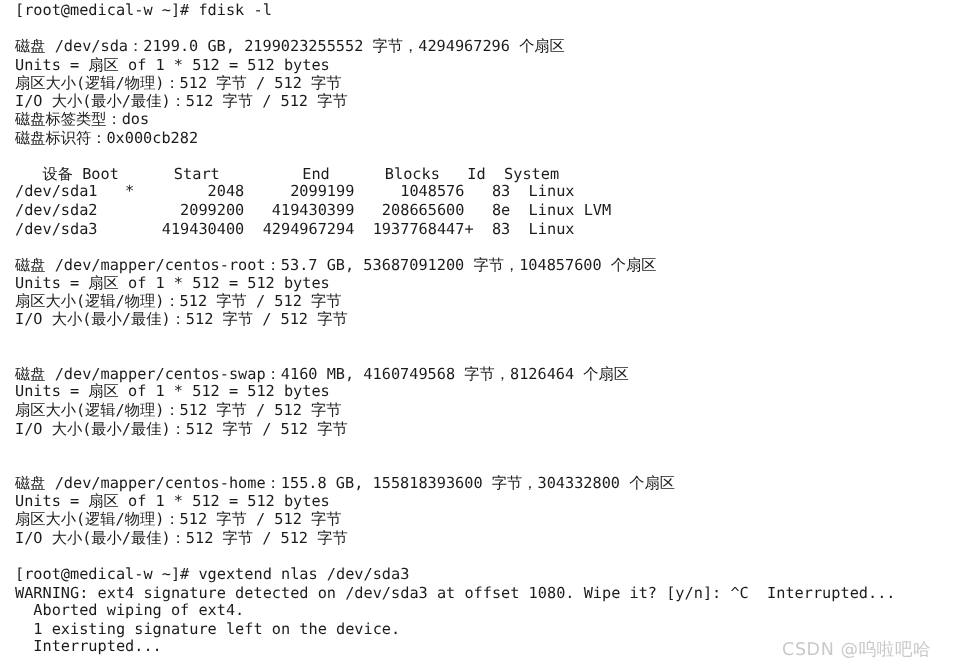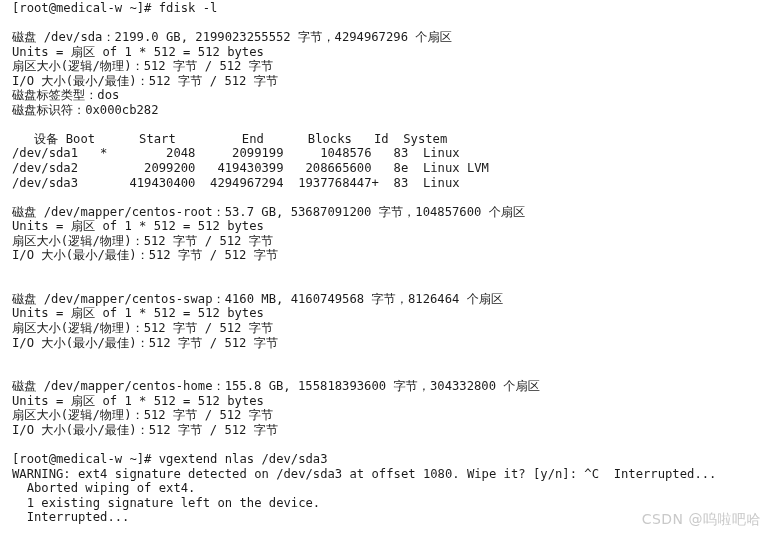--- a/index.html
+++ b/index.html
@@ -39,21 +39,21 @@
     font-family: "DejaVu Sans Mono", "Liberation Mono", monospace;
   }
   .blank {
     white-space: pre;
     height: 14.55px;
     display: block;
   }
   
   #watermark {
     position: absolute;
-    right: 4px;
+    right: 20px;
     bottom: 8px;
     color: #c9c9c9;
     font-size: 14px;
     font-family: "DejaVu Sans", "Liberation Sans", sans-serif;
     letter-spacing: 0.5px;
     pointer-events: none;
     user-select: none;
   }
 </style>
 </head>

